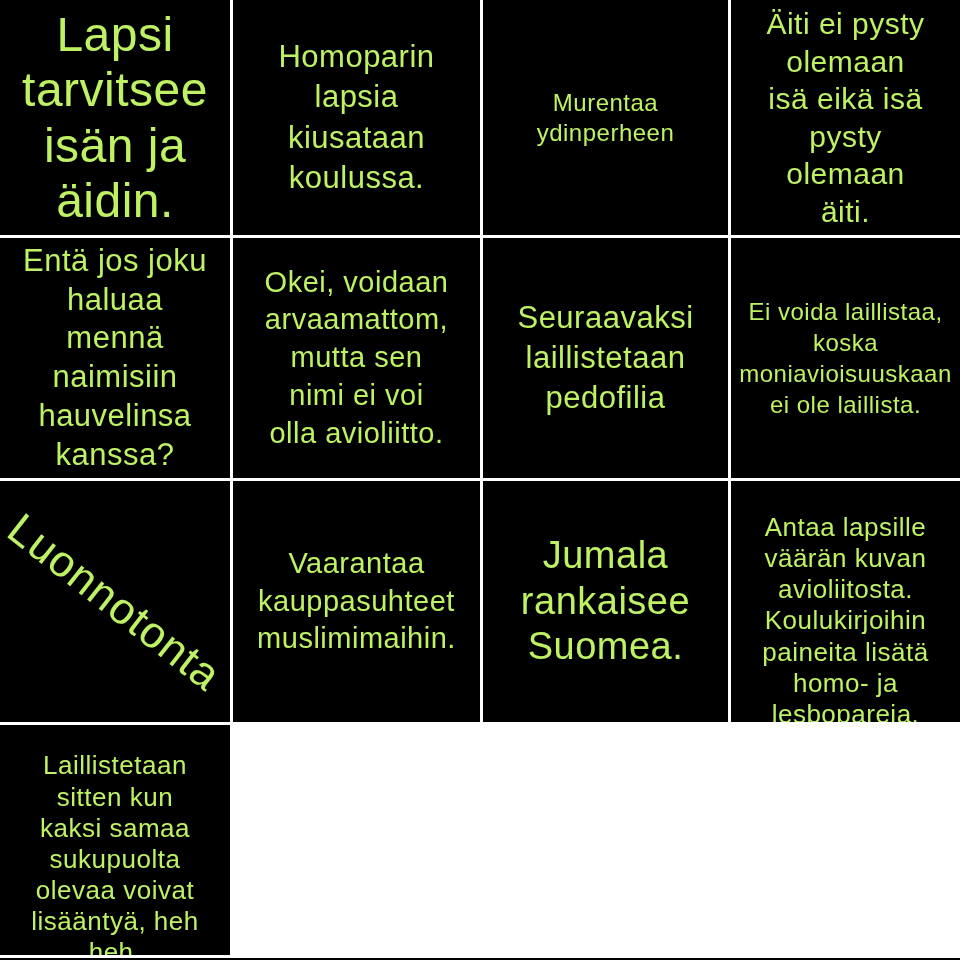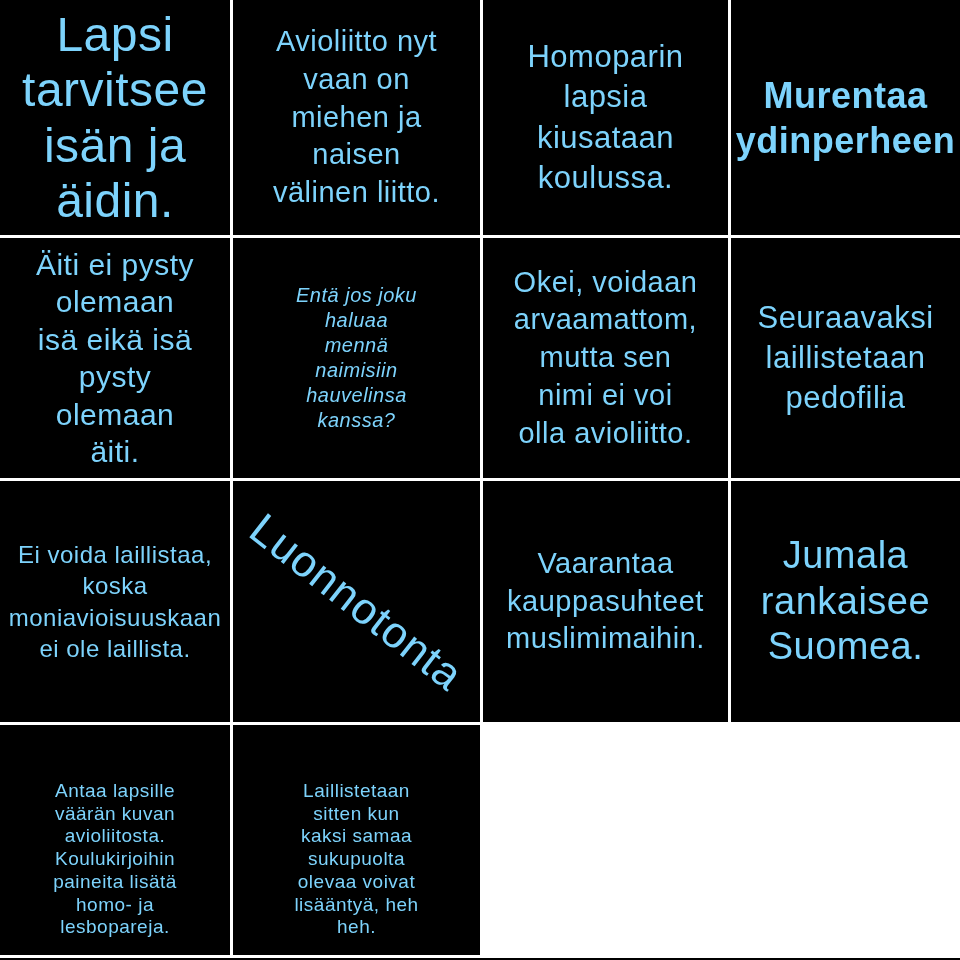--- a/index.html
+++ b/index.html
@@ -23,69 +23,62 @@
     height: 955px;
     background: #ffffff;
     display: grid;
     grid-template-columns: 230px 247px 245px 229px;
     grid-template-rows: 235px 240px 241px 230px;
     gap: 3px;
     border-bottom: 3px solid #ffffff;
   }
   .cell {
     background: #000000;
-    color: #7dd3fc;
+    color: #bef264;
     display: flex;
     align-items: center;
     justify-content: center;
     text-align: center;
     box-sizing: border-box;
     padding: 4px 6px;
     overflow: hidden;
   }
   .cell span {
     white-space: pre-line;
     line-height: 1.25;
     letter-spacing: 0.5px;
   }
   .f48 span { font-size: 48px; line-height: 1.15; }
   .f38 span { font-size: 38px; line-height: 1.2; }
-  .f36 span { font-size: 36px; line-height: 1.25; font-weight: bold; }
+  .f36 span { font-size: 24px; line-height: 1.25; }
   .f31 span { font-size: 31px; line-height: 1.3; }
   .f30 span { font-size: 30px; line-height: 1.25; }
   .f29 span { font-size: 29px; line-height: 1.3; }
-  .f28 span { font-size: 20px; line-height: 1.25; font-style: italic; }
-  .f26 span { font-size: 19px; line-height: 1.2; margin-top: 39px; }
+  .f28 span { font-size: 31px; line-height: 1.25; }
+  .f26 span { font-size: 26px; line-height: 1.2; margin-top: 39px; }
   .f24 span { font-size: 24px; line-height: 1.3; }
   .rotated span {
     font-size: 44px;
     white-space: nowrap;
     display: block;
     transform: rotate(38deg);
     letter-spacing: 1px;
   }
 </style>
 </head>
 <body>
 
 <div class="stage">
   <div class="board">
 
     <div class="cell f48">
       <span>Lapsi
 tarvitsee
 isän ja
 äidin.</span>
-    </div>
-    <div class="cell f29">
-      <span>Avioliitto nyt
-vaan on
-miehen ja
-naisen
-välinen liitto.</span>
     </div>
     <div class="cell f31">
       <span>Homoparin
 lapsia
 kiusataan
 koulussa.</span>
     </div>
 
     <div class="cell f36">
       <span>Murentaa

